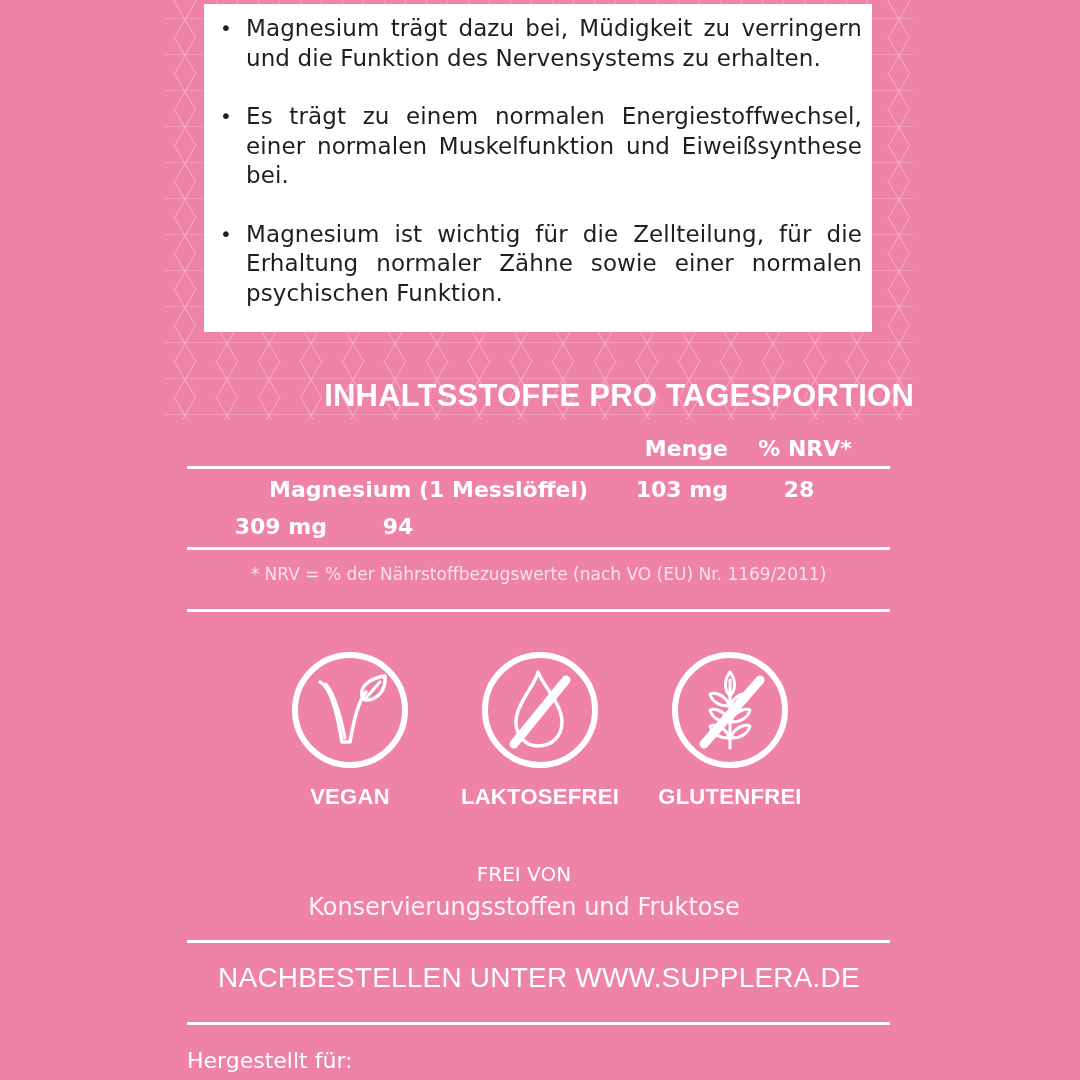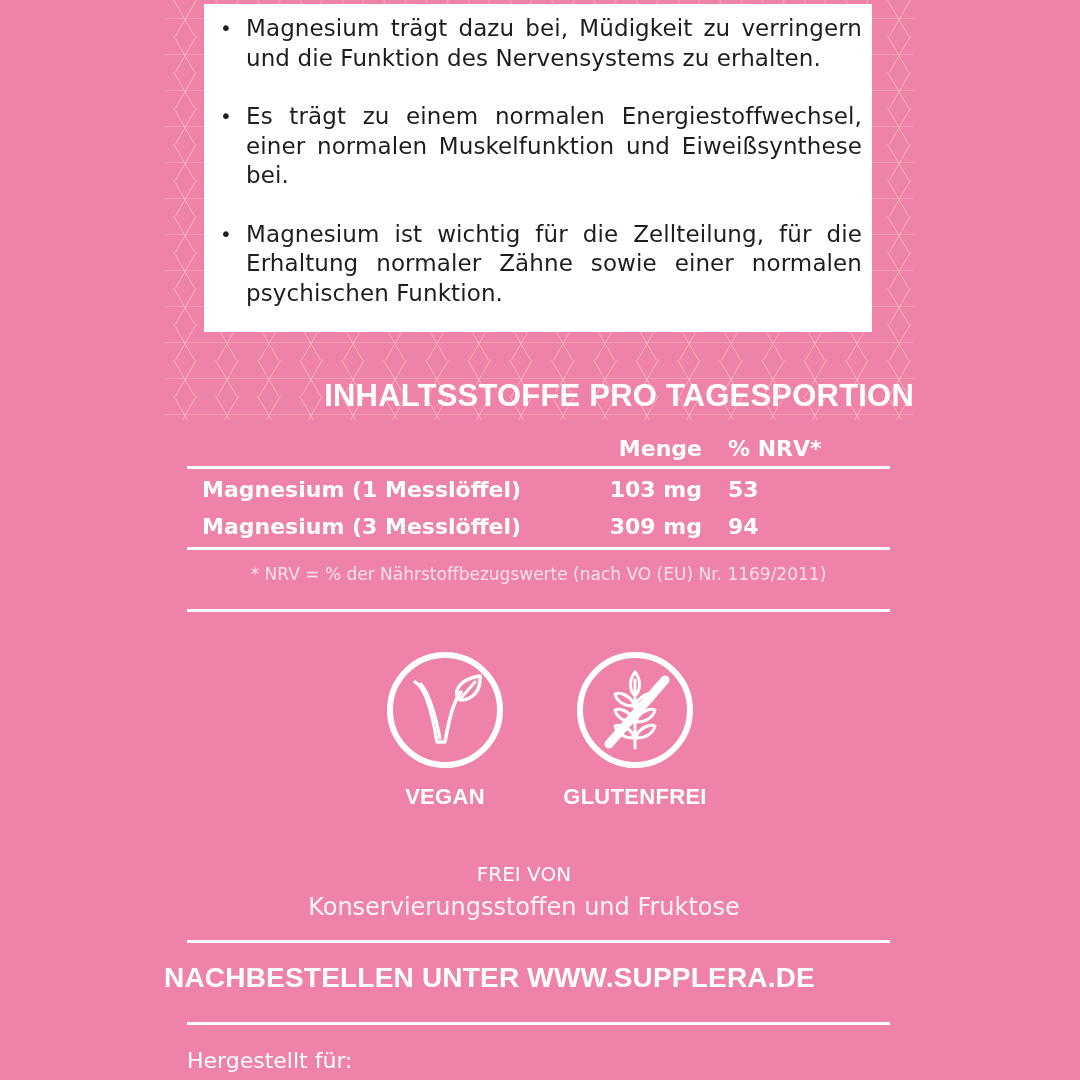--- a/index.html
+++ b/index.html
@@ -46,27 +46,27 @@
       font-size: 31px; letter-spacing: 0.2px;
       font-family: "Liberation Sans", sans-serif;
     }
 
     .nutrition-table {
       position: absolute; left: 187px; top: 430px; width: 703px;
       color: #ffffff;
     }
     .nt-header, .nt-row {
       display: flex; align-items: center;
-      font-weight: bold; font-size: 22px; gap: 26px;
+      font-weight: bold; font-size: 22px;
     }
     .nt-header { height: 36px; }
     .nt-row { height: 37px; }
-    .col-name { flex: 1; text-align: center; }
+    .col-name { flex: 1; text-align: right; }
     .col-amount { width: 140px; text-align: right; }
-    .col-nrv { width: 162px; text-align: left; padding-right: 20px; }
+    .col-nrv { width: 162px; text-align: center; padding-right: 20px; }
     .nt-header .col-nrv { padding-right: 8px; }
     .rule { height: 3px; background: #ffffff; width: 703px; }
     .rule-top { margin-bottom: 2px; }
     .rule-bottom { margin-top: 2px; }
     .footnote {
       text-align: center; font-size: 17px; color: #fbe0ea;
       height: 59px; line-height: 48px;
     }
 
     .badges {
@@ -86,21 +86,21 @@
     .free-from {
       position: absolute; left: 164px; top: 858px; width: 720px;
       text-align: center; color: #ffffff;
     }
     .free-from .title { font-weight: normal; font-size: 20px; line-height: 32px; }
     .free-from .text { font-size: 24px; line-height: 34px; color: #fff3f7; }
 
     .hr { position: absolute; left: 187px; width: 703px; height: 3px; background: #ffffff; }
     .reorder {
       position: absolute; left: 164px; top: 962px; width: 750px;
-      color: #ffffff; font-weight: bold;
+      text-align: center; color: #ffffff; font-weight: normal;
       font-size: 28px; letter-spacing: 0.2px;
       font-family: "Liberation Sans", sans-serif;
     }
     .made-for {
       position: absolute; left: 187px; top: 1048px;
       color: #ffffff; font-size: 22px;
     }
   </style>
 </head>
 <body>
@@ -131,42 +131,49 @@
   <div class="nutrition-table">
     <div class="nt-header">
       <span class="col-name"></span>
       <span class="col-amount">Menge</span>
       <span class="col-nrv">% NRV*</span>
     </div>
     <div class="rule rule-top"></div>
     <div class="nt-row">
       <span class="col-name">Magnesium (1 Messlöffel)</span>
       <span class="col-amount">103 mg</span>
-      <span class="col-nrv">53</span>
+      <span class="col-nrv">28</span>
     </div>
     <div class="nt-row">
-      <span class="col-name">Magnesium (3 Messlöffel)</span>
       <span class="col-amount">309 mg</span>
       <span class="col-nrv">94</span>
     </div>
     <div class="rule rule-bottom"></div>
     <div class="footnote">* NRV =  % der Nährstoffbezugswerte (nach VO (EU) Nr. 1169/2011)</div>
     <div class="rule"></div>
   </div>
 
   <div class="badges">
     <div class="badge">
       <svg viewBox="0 0 120 120" fill="none" stroke="#ffffff" stroke-linecap="round" stroke-linejoin="round">
         <circle cx="60" cy="60" r="55" stroke-width="6"></circle>
         <path d="M30 32 C38 36 46 55 52 92 L60 92 C64 70 68 52 76 42" stroke-width="3.5"></path>
         <path d="M36 34 C44 44 50 62 55 88" stroke-width="3"></path>
         <path d="M72 46 C70 36 80 28 95 26 C96 40 88 50 76 50 C74 50 73 48 72 46 Z" stroke-width="3.5"></path>
         <path d="M76 48 L90 32" stroke-width="3"></path>
       </svg>
       <span class="badge-label">VEGAN</span>
+    </div>
+    <div class="badge">
+      <svg viewBox="0 0 120 120" fill="none" stroke="#ffffff" stroke-linecap="round" stroke-linejoin="round">
+        <circle cx="60" cy="60" r="55" stroke-width="6"></circle>
+        <path d="M58 22 C56 34 36 54 36 72 C36 86 46 96 58 96 C72 96 82 86 82 72 C82 54 62 34 58 22 Z" stroke-width="3.5"></path>
+        <line x1="86" y1="30" x2="34" y2="94" stroke-width="9"></line>
+      </svg>
+      <span class="badge-label">LAKTOSEFREI</span>
     </div>
     <div class="badge">
       <svg viewBox="0 0 120 120" fill="none" stroke="#ffffff" stroke-linecap="round" stroke-linejoin="round">
         <circle cx="60" cy="60" r="55" stroke-width="6"></circle>
         <line x1="60" y1="30" x2="60" y2="98" stroke-width="3"></line>
         <path d="M60 22 C54 30 54 40 60 46 C66 40 66 30 60 22 Z" stroke-width="3"></path>
         <path d="M58 52 C52 44 44 42 40 44 C42 52 50 56 58 56 Z" stroke-width="3"></path>
         <path d="M62 52 C68 44 76 42 80 44 C78 52 70 56 62 56 Z" stroke-width="3"></path>
         <path d="M58 68 C52 60 44 58 40 60 C42 68 50 72 58 72 Z" stroke-width="3"></path>
         <path d="M62 68 C68 60 76 58 80 60 C78 68 70 72 62 72 Z" stroke-width="3"></path>

